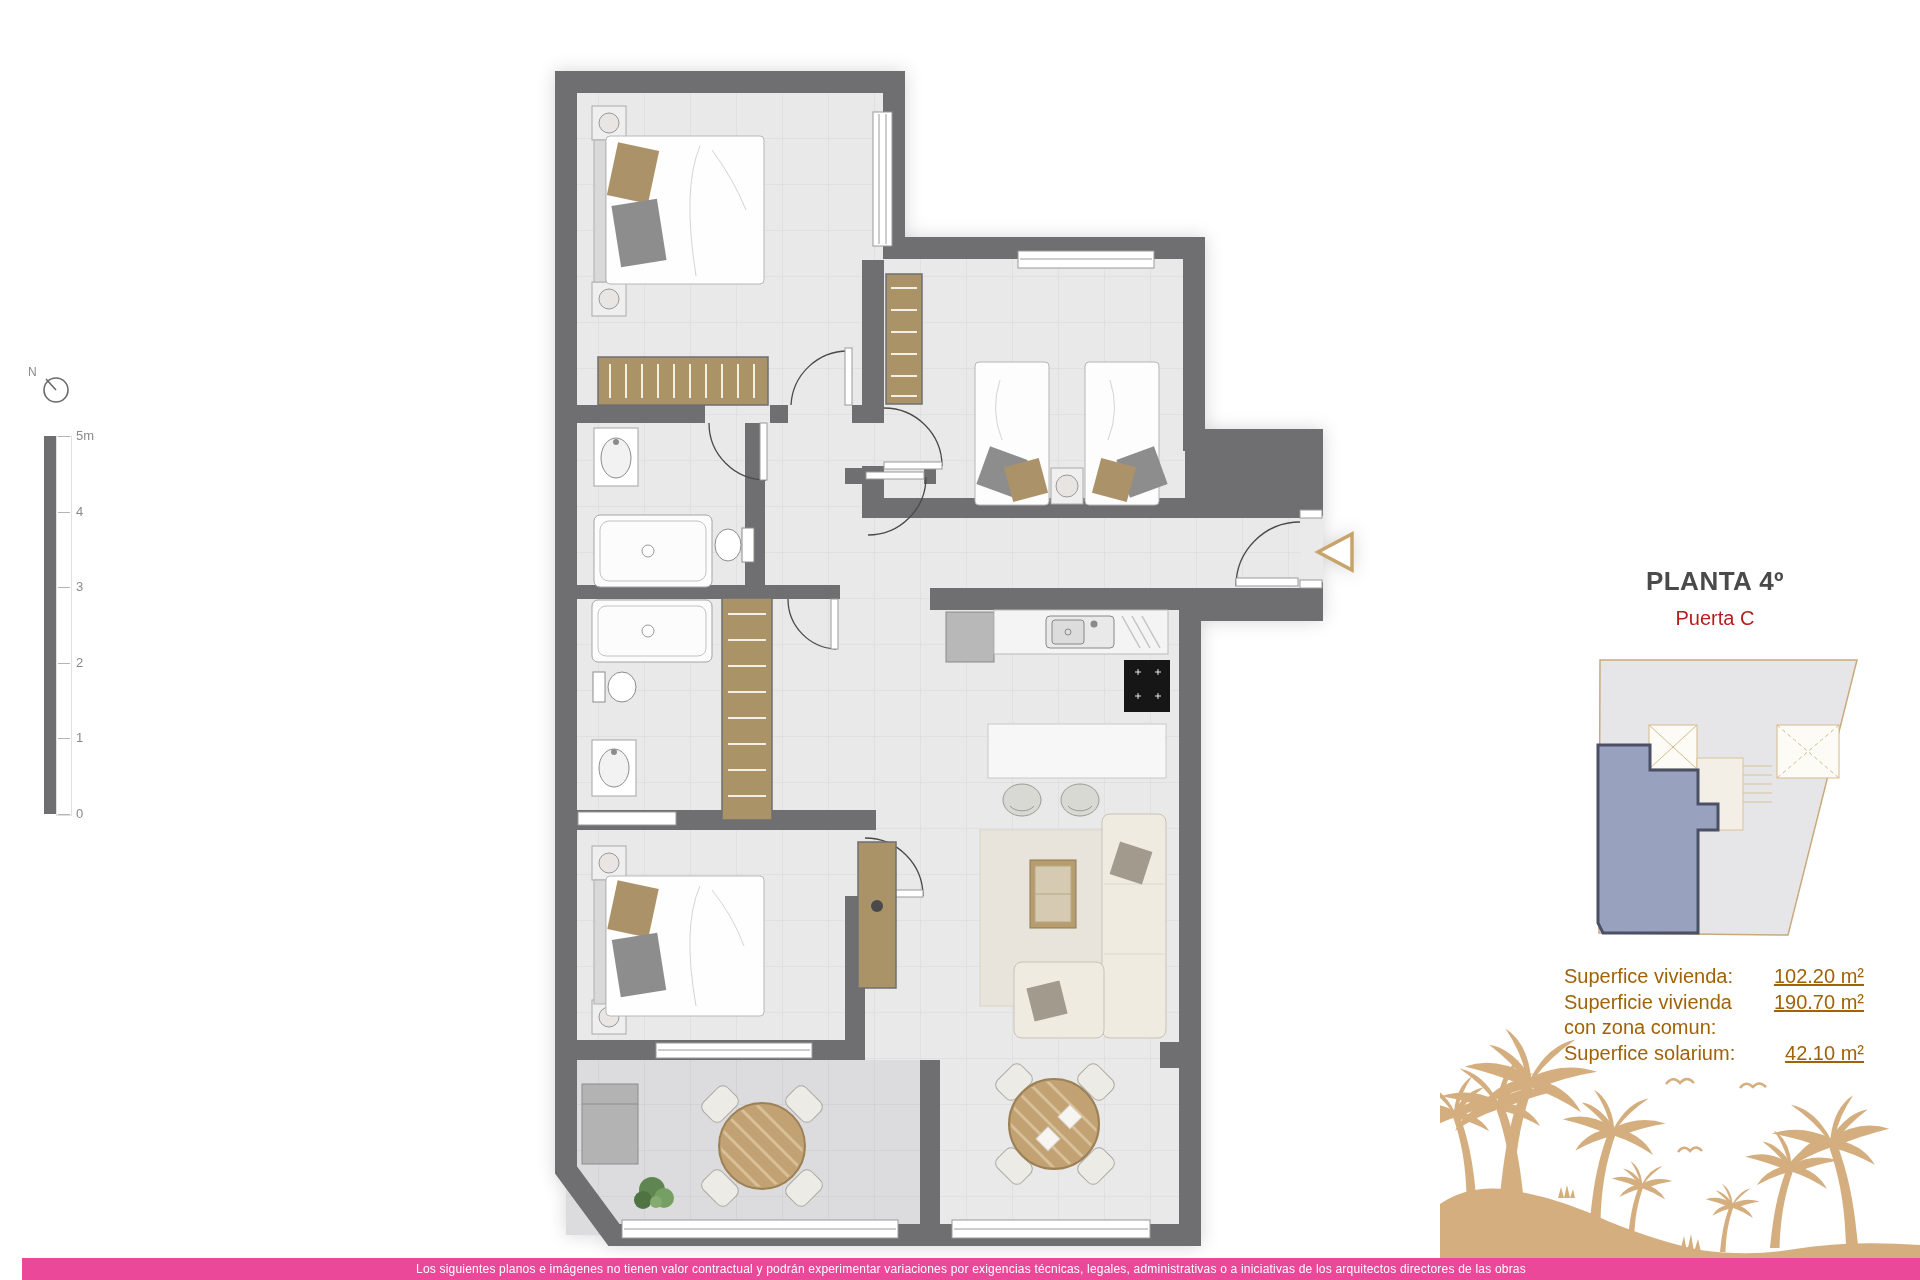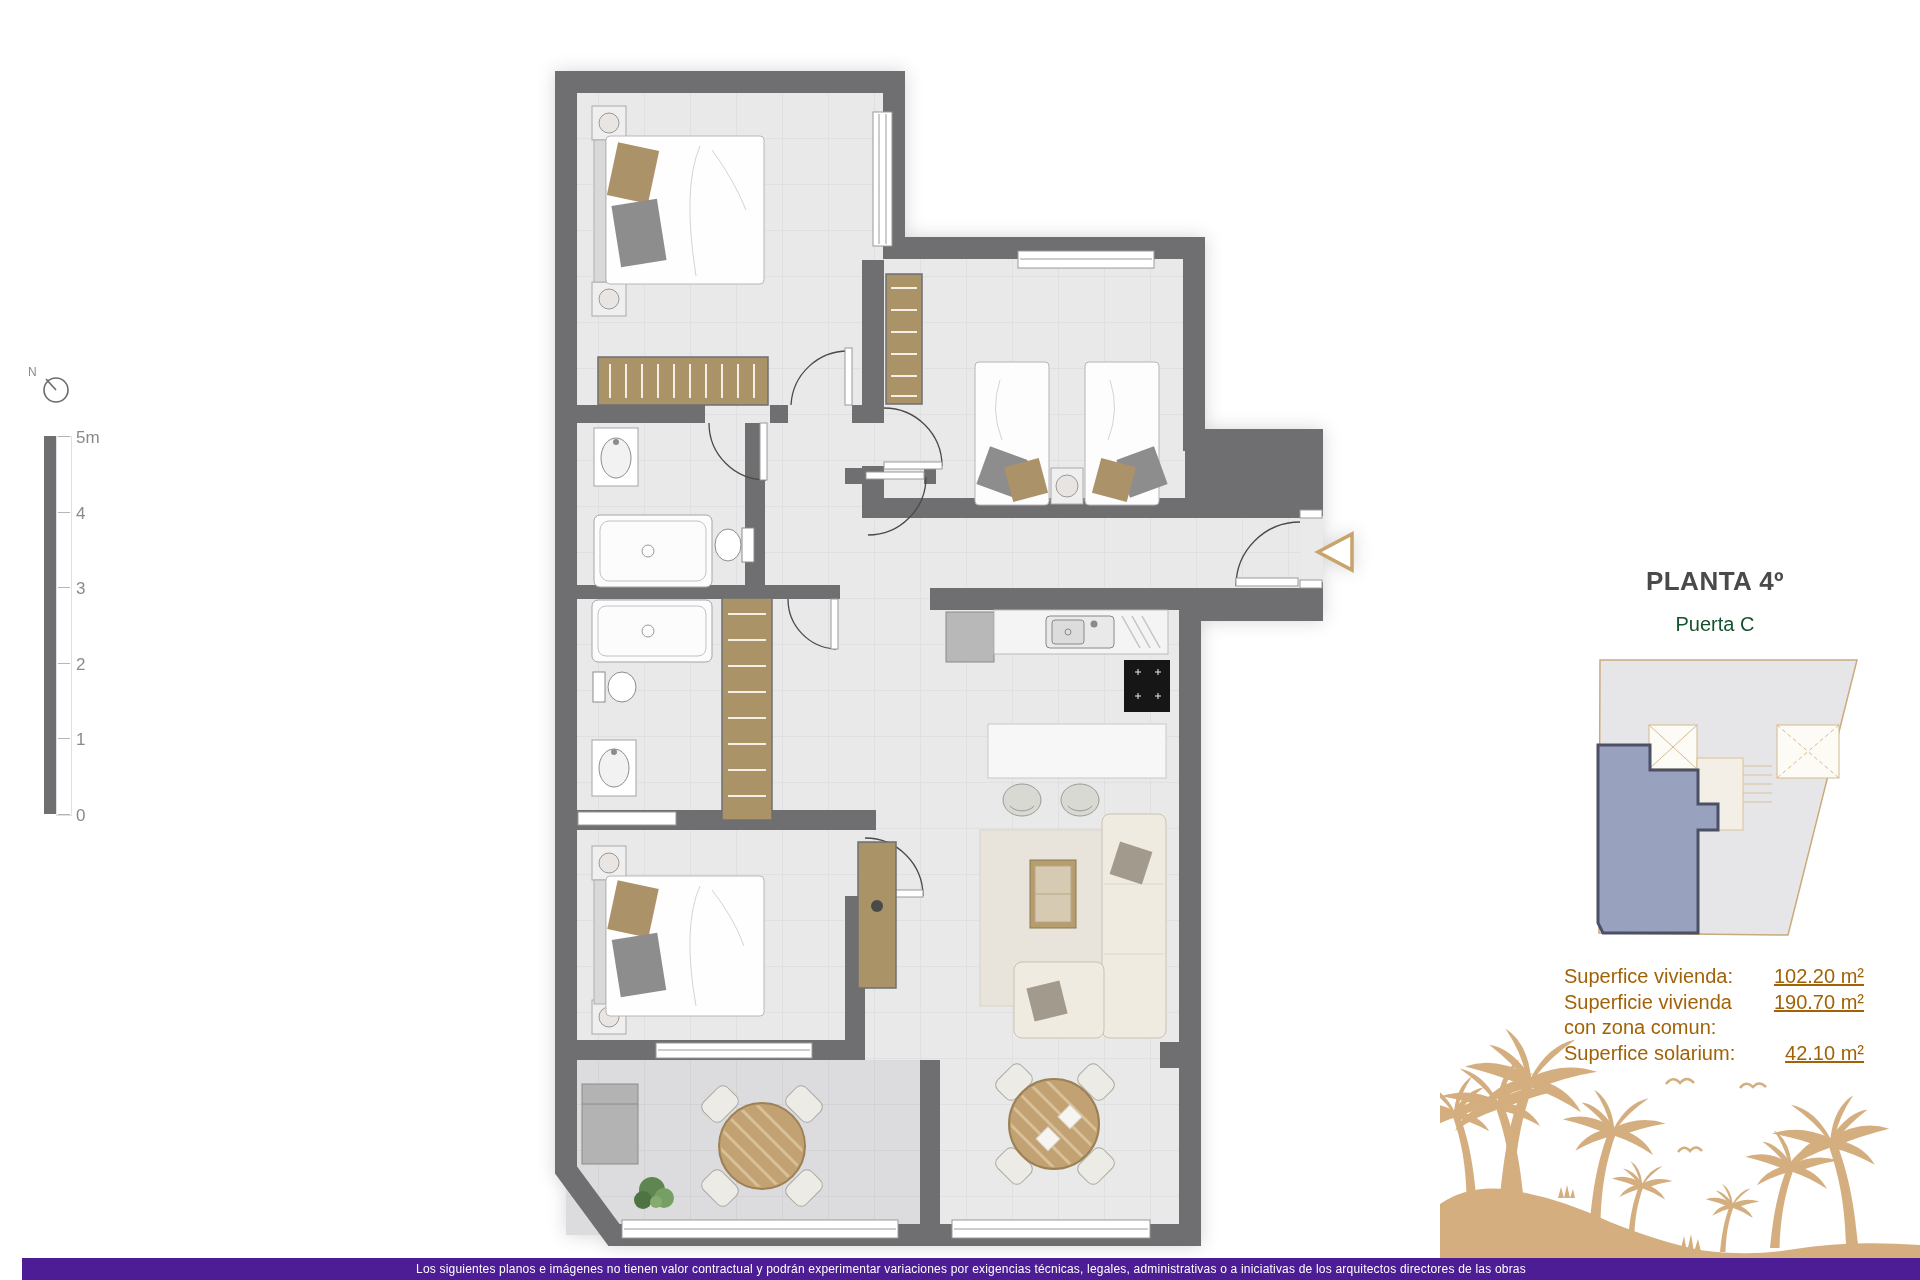--- a/index.html
+++ b/index.html
@@ -4,31 +4,31 @@
 <style>
   html,body{margin:0;padding:0;background:#ffffff;}
   .canvas{position:relative;width:1920px;height:1280px;background:#fff;overflow:hidden;
           font-family:"Liberation Sans",sans-serif;}
   .abs{position:absolute;}
   
   .scalebar{position:absolute;left:40px;top:430px;width:90px;height:400px;}
   .scalebar .bar{position:absolute;left:4px;top:6px;width:12px;height:378px;background:#6f6f71;}
   .scalebar .track{position:absolute;left:16px;top:6px;width:14px;height:378px;background:#fff;border:1px solid #e0e0e0;}
   .scalebar .tick{position:absolute;left:18px;width:12px;height:1px;background:#b5b5b5;}
-  .scalebar .lbl{position:absolute;left:36px;font-size:17px;color:#8a8a8a;}
+  .scalebar .lbl{position:absolute;left:36px;font-size:13px;color:#8a8a8a;}
   
   .titleblock{position:absolute;left:1565px;top:566px;width:300px;text-align:center;color:#4a4a4a;}
   .titleblock .t1{font-size:26px;font-weight:bold;letter-spacing:.5px;}
-  .titleblock .t2{font-size:20px;color:#14532d;margin-top:16px;}
+  .titleblock .t2{font-size:20px;color:#b91c1c;margin-top:10px;}
   .surfaces{position:absolute;left:1564px;top:964px;width:300px;font-size:20px;color:#a16207;line-height:25px;}
   .surfaces .row{display:flex;margin-bottom:1px;}
   .surfaces .lab{width:198px;}
   .surfaces .val{flex:1;text-align:right;white-space:nowrap;text-decoration:underline;}
   
-  .footerbar{position:absolute;left:22px;top:1258px;width:1898px;height:22px;background:#4c1d95;
+  .footerbar{position:absolute;left:22px;top:1258px;width:1898px;height:22px;background:#ec4899;
              display:flex;align-items:center;justify-content:center;}
   .footerbar span{color:#ffffff;font-size:12px;letter-spacing:.2px;}
   .floorplan{filter:drop-shadow(0 0 9px rgba(0,0,0,.16));}
   svg{display:block;}
 </style>
 </head>
 <body>
 
 <div class="canvas">
 

